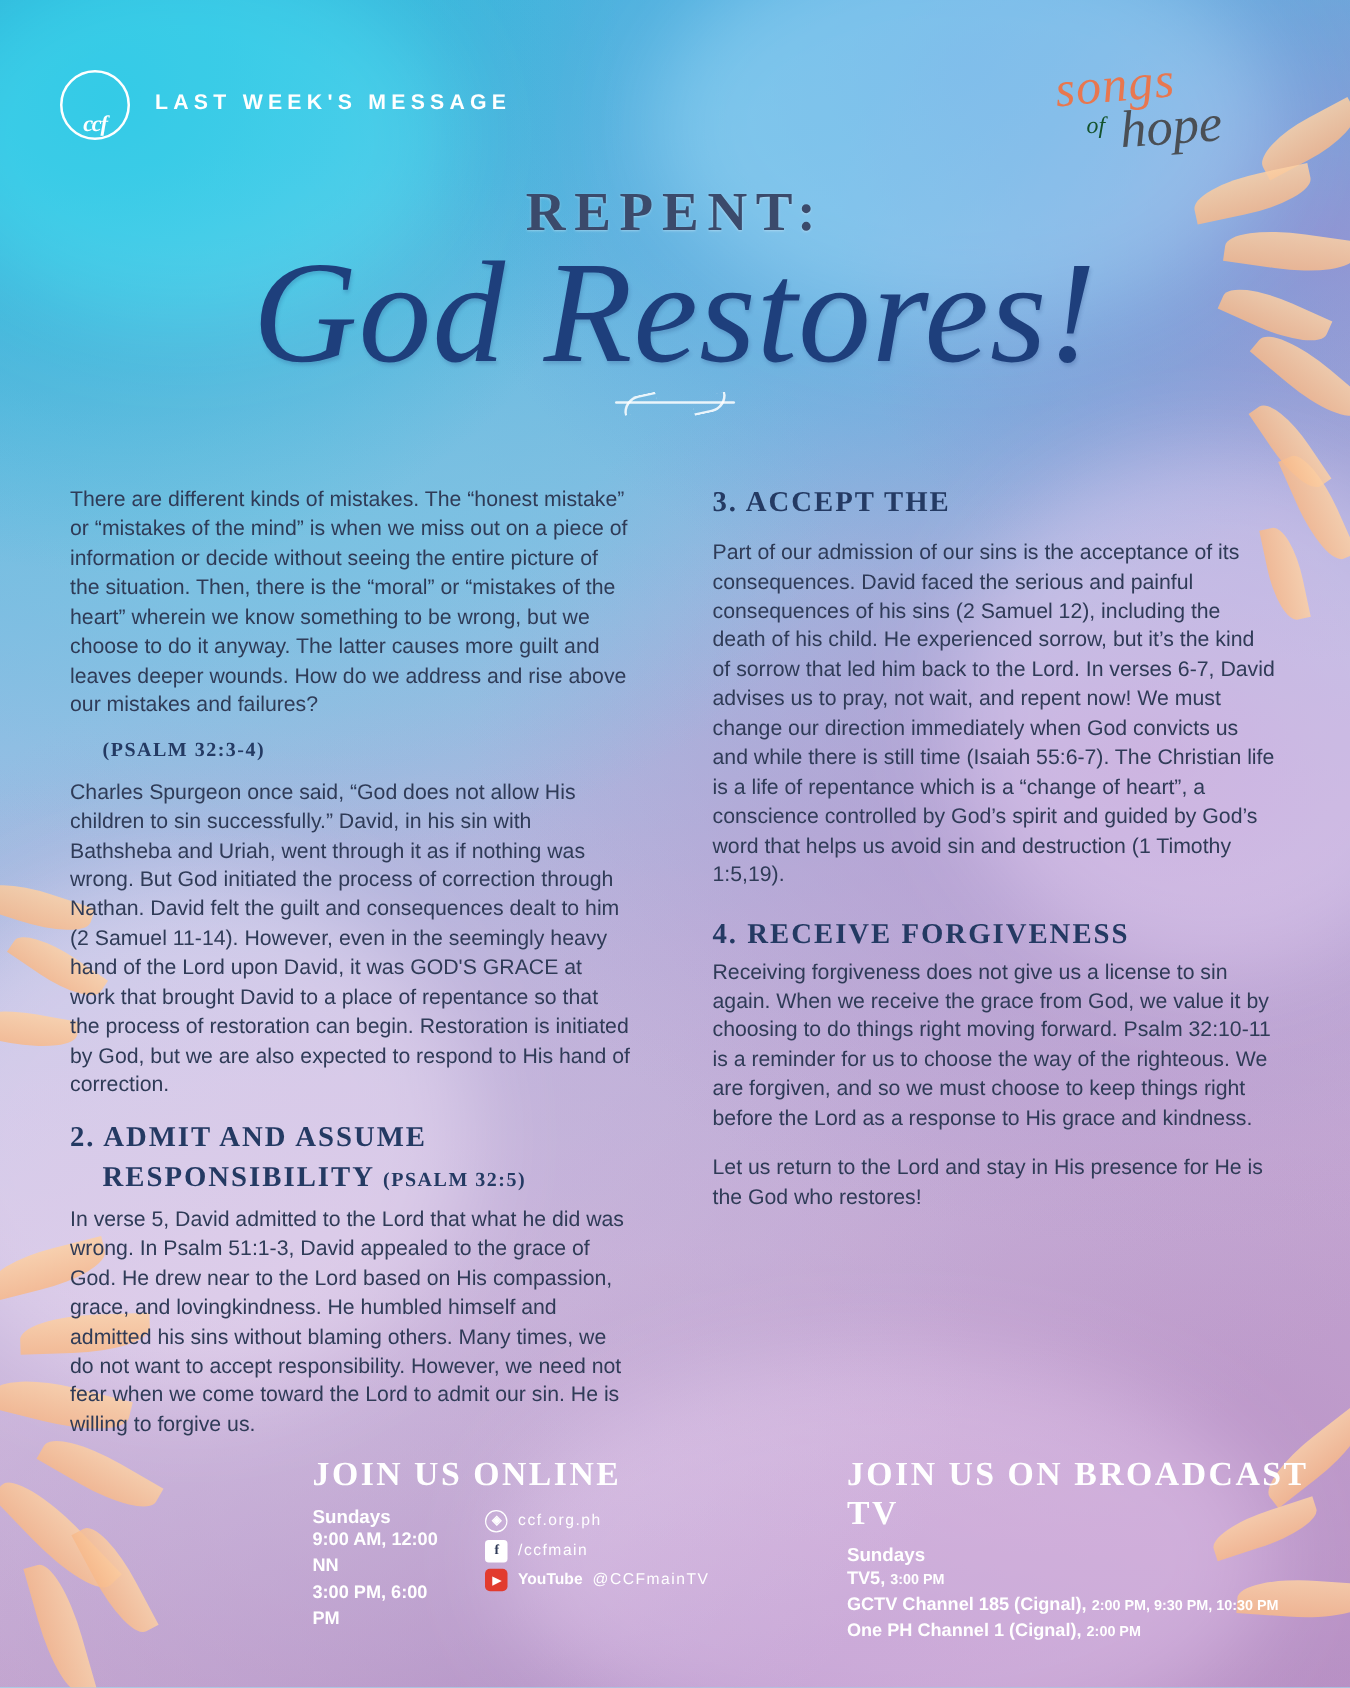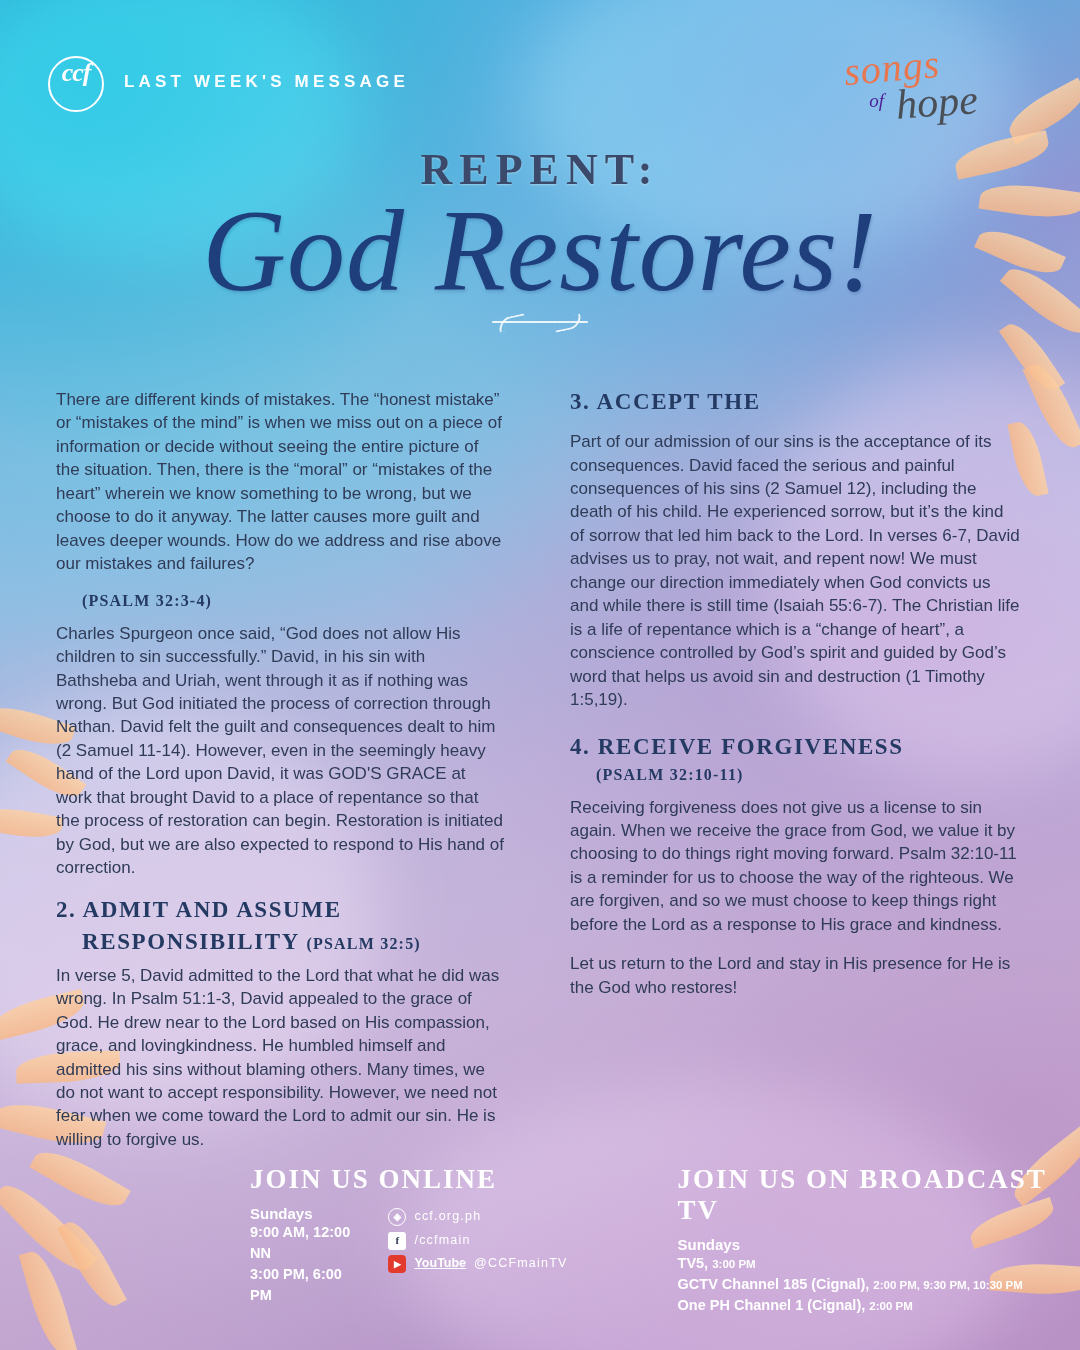--- a/index.html
+++ b/index.html
@@ -43,22 +43,22 @@
     opacity:.85;
   }
 
   
   .header {
     position:absolute; top:52px; left:48px; right:40px; height:70px;
   }
   .ccf-logo {
     width:56px; height:56px; border-radius:50%;
     border:2.5px solid #fff;
-    display:flex; align-items:flex-start; justify-content:center;
-    color:#fff; font-size:26px; font-weight:bold; font-style:italic;
+    display:flex; align-items:flex-end; justify-content:center;
+    color:#fff; font-size:18px; font-weight:bold; font-style:italic;
     letter-spacing:-1px; font-family:"Liberation Serif", serif;
     position:absolute; left:0; top:4px;
   }
   .header-label {
     position:absolute; left:76px; top:20px;
     color:#fff; font-size:17px; font-weight:bold;
     letter-spacing:4.2px;
   }
   .songs-of-hope {
     position:absolute; right:52px; top:-8px;
@@ -67,21 +67,21 @@
   }
   .soh-songs {
     font-family:"Liberation Serif", serif;
     font-style:italic; font-size:40px; color:#e8774f;
     line-height:1; letter-spacing:1px;
     position:absolute; right:48px; top:4px;
     transform:rotate(-5deg);
   }
   .soh-of {
     font-family:"Liberation Serif", serif;
-    font-style:italic; font-size:19px; color:#4c1d95;
+    font-style:italic; font-size:19px; color:#14532d;
     position:absolute; right:104px; top:46px;
   }
   .soh-hope {
     font-family:"Liberation Serif", serif;
     font-style:italic; font-size:42px; color:#4a4f55;
     position:absolute; right:10px; top:34px;
     transform:rotate(-4deg);
   }
 
   
@@ -175,21 +175,21 @@
   .socials .row { display:flex; align-items:center; gap:8px; }
   .ico {
     width:18px; height:18px; border-radius:3px;
     display:inline-flex; align-items:center; justify-content:center;
     font-size:11px; font-weight:bold; color:#fff; flex:none;
   }
   .ico.web { border:1.6px solid #fff; border-radius:50%; font-size:10px; }
   .ico.fb { background:#fff; color:#2f3b57; font-family:"Liberation Serif",serif; }
   .ico.yt { background:#e23b2e; border-radius:4px; font-size:9px; }
   .socials .handle { letter-spacing:1.2px; font-size:12.5px; }
-  .yt-word { font-weight:bold; font-size:12.5px;text-decoration:underline; }
+  .yt-word { font-weight:bold; font-size:12.5px; }
 </style>
 </head>
 <body>
 
 <div class="bg">
   <div class="bg-blotch" style="left:-60px; top:-40px; width:420px; height:300px; background:#1fb6de;"></div>
   <div class="bg-blotch" style="left:520px; top:-60px; width:500px; height:320px; background:#7aa8e0;"></div>
   <div class="bg-blotch" style="left:760px; top:360px; width:420px; height:420px; background:#b58cc9;"></div>
   <div class="bg-blotch" style="left:-80px; top:700px; width:460px; height:420px; background:#c7a9d6;"></div>
   <div class="bg-blotch" style="left:400px; top:1080px; width:620px; height:330px; background:#ab83bd;"></div>
@@ -256,21 +256,20 @@
       <span class="ref">(PSALM 32:5)</span>
     </h2>
     <p style="margin-top:8px;">In verse 5, David admitted to the Lord that what he did was wrong. In Psalm 51:1-3, David appealed to the grace of God. He drew near to the Lord based on His compassion, grace, and lovingkindness. He humbled himself and admitted his sins without blaming others. Many times, we do not want to accept responsibility. However, we need not fear when we come toward the Lord to admit our sin. He is willing to forgive us.</p>
   </div>
 
   <div class="col">
     <h2 class="sec" style="margin-top:0;">3. ACCEPT THE</h2>
     <p style="margin-top:14px;">Part of our admission of our sins is the acceptance of its consequences. David faced the serious and painful consequences of his sins (2 Samuel 12), including the death of his child. He experienced sorrow, but it’s the kind of sorrow that led him back to the Lord. In verses 6-7, David advises us to pray, not wait, and repent now! We must change our direction immediately when God convicts us and while there is still time (Isaiah 55:6-7). The Christian life is a life of repentance which is a “change of heart”, a conscience controlled by God’s spirit and guided by God’s word that helps us avoid sin and destruction (1 Timothy 1:5,19).</p>
 
     <h2 class="sec" style="margin-top:22px;">4. RECEIVE FORGIVENESS</h2>
-    <div class="sec-sub">(PSALM 32:10-11)</div>
     <p>Receiving forgiveness does not give us a license to sin again. When we receive the grace from God, we value it by choosing to do things right moving forward. Psalm 32:10-11 is a reminder for us to choose the way of the righteous. We are forgiven, and so we must choose to keep things right before the Lord as a response to His grace and kindness.</p>
 
     <p>Let us return to the Lord and stay in His presence for He is the God who restores!</p>
   </div>
 </div>
 
 <div class="footer">
 
   <div>
     <div class="foot-title">JOIN US ONLINE</div>

